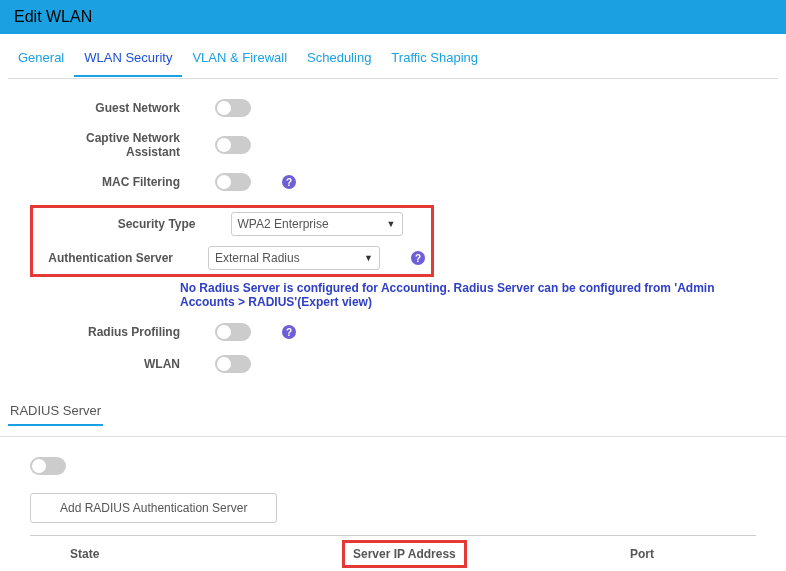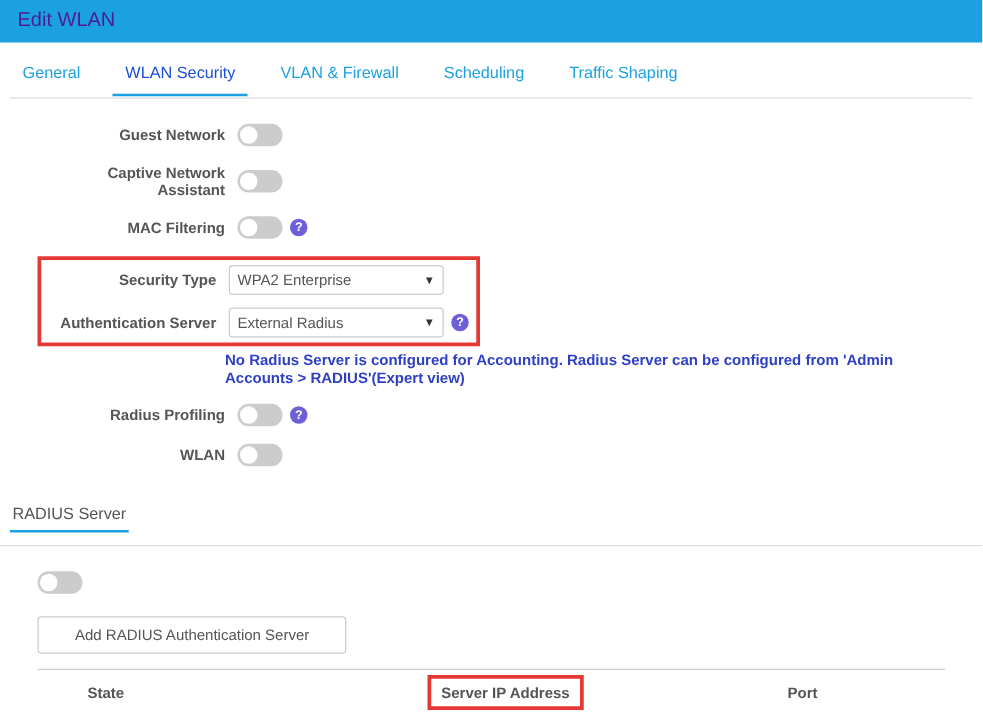--- a/index.html
+++ b/index.html
@@ -1,31 +1,31 @@
 <!DOCTYPE html>
 <html><head>
 <meta charset="utf-8">
 <style>
 * { box-sizing: border-box; margin: 0; padding: 0; }
 body { font-family: Arial, sans-serif; font-size: 13px; color: #555; background: #fff; width: 786px; }
-.header { background: #1ba0e1; color: #4c1d95; padding: 8px 14px; font-size: 16px; }
-.tabs { display: flex; gap: 16px; padding: 10px 8px 0; border-bottom: 1px solid transparent; }
+.header { background: #1ba0e1; color: #000000; padding: 8px 14px; font-size: 16px; }
+.tabs { display: flex; gap: 0; padding: 10px 8px 0; border-bottom: 1px solid transparent; }
 .tab { padding: 6px 10px 10px; color: #1ba0e1; cursor: pointer; font-size: 13px; }
 .tab.active { color: #1d4ed8; border-bottom: 2px solid #1ba0e1; }
 .divider { border-bottom: 1px solid #ddd; margin: 0 8px 0; }
 .form-area { padding: 20px 30px 10px; }
-.form-row { display: flex; align-items: center; margin-bottom: 14px; }
+.form-row { display: flex; align-items: center; margin-bottom: 14px; gap: 25px; }
 .form-label { width: 160px; text-align: right; padding-right: 10px; font-weight: bold; color: #555; font-size: 12px; }
 .toggle { width: 36px; height: 18px; background: #ccc; border-radius: 10px; position: relative; cursor: pointer; flex-shrink: 0; }
 .toggle::after { content: ''; position: absolute; width: 14px; height: 14px; background: #fff; border-radius: 50%; top: 2px; left: 2px; }
 .help-icon { width: 14px; height: 14px; margin-left: 6px; background: #6e5ed8; color: #fff; border-radius: 50%; display: inline-flex; align-items: center; justify-content: center; font-size: 10px; font-weight: bold; cursor: pointer; flex-shrink: 0; }
 .select { width: 172px; height: 24px; border: 1px solid #ccc; border-radius: 3px; padding: 2px 6px; font-size: 12px; display: flex; align-items: center; justify-content: space-between; cursor: pointer; background: #fff; }
 .caret { font-size: 9px; color: #333; }
 .highlight-box { border: 3px solid #e53935; padding: 4px 6px; display: inline-block; }
-.highlight-box .form-row { margin-bottom: 10px; }
+.highlight-box .form-row { margin-bottom: 10px; justify-content: center; }
 .highlight-box .form-row:last-child { margin-bottom: 0; }
 .warning { color: #3040c4; font-size: 12px; padding: 4px 0 14px 150px; font-weight: bold; }
 .subtab-row { padding: 0 8px; }
 .subtab { display: inline-block; padding: 6px 2px; color: #555; border-bottom: 2px solid #1ba0e1; font-size: 13px; }
 .section { padding: 20px 30px 10px; }
 .section .form-row { margin-bottom: 18px; }
 .btn { border: 1px solid #ccc; background: #fff; padding: 7px 29px; border-radius: 3px; cursor: pointer; font-size: 12px; color: #555; margin-bottom: 12px; display: inline-block; }
 .table { width: 100%; border-collapse: collapse; }
 .table th { text-align: left; font-weight: bold; padding: 8px 10px; border-top: 1px solid #ccc; border-bottom: 2px solid #1ba0e1; color: #555; font-size: 12px; }
 .table th:first-child, .table td:first-child { width: 30px; padding-left: 4px; }

